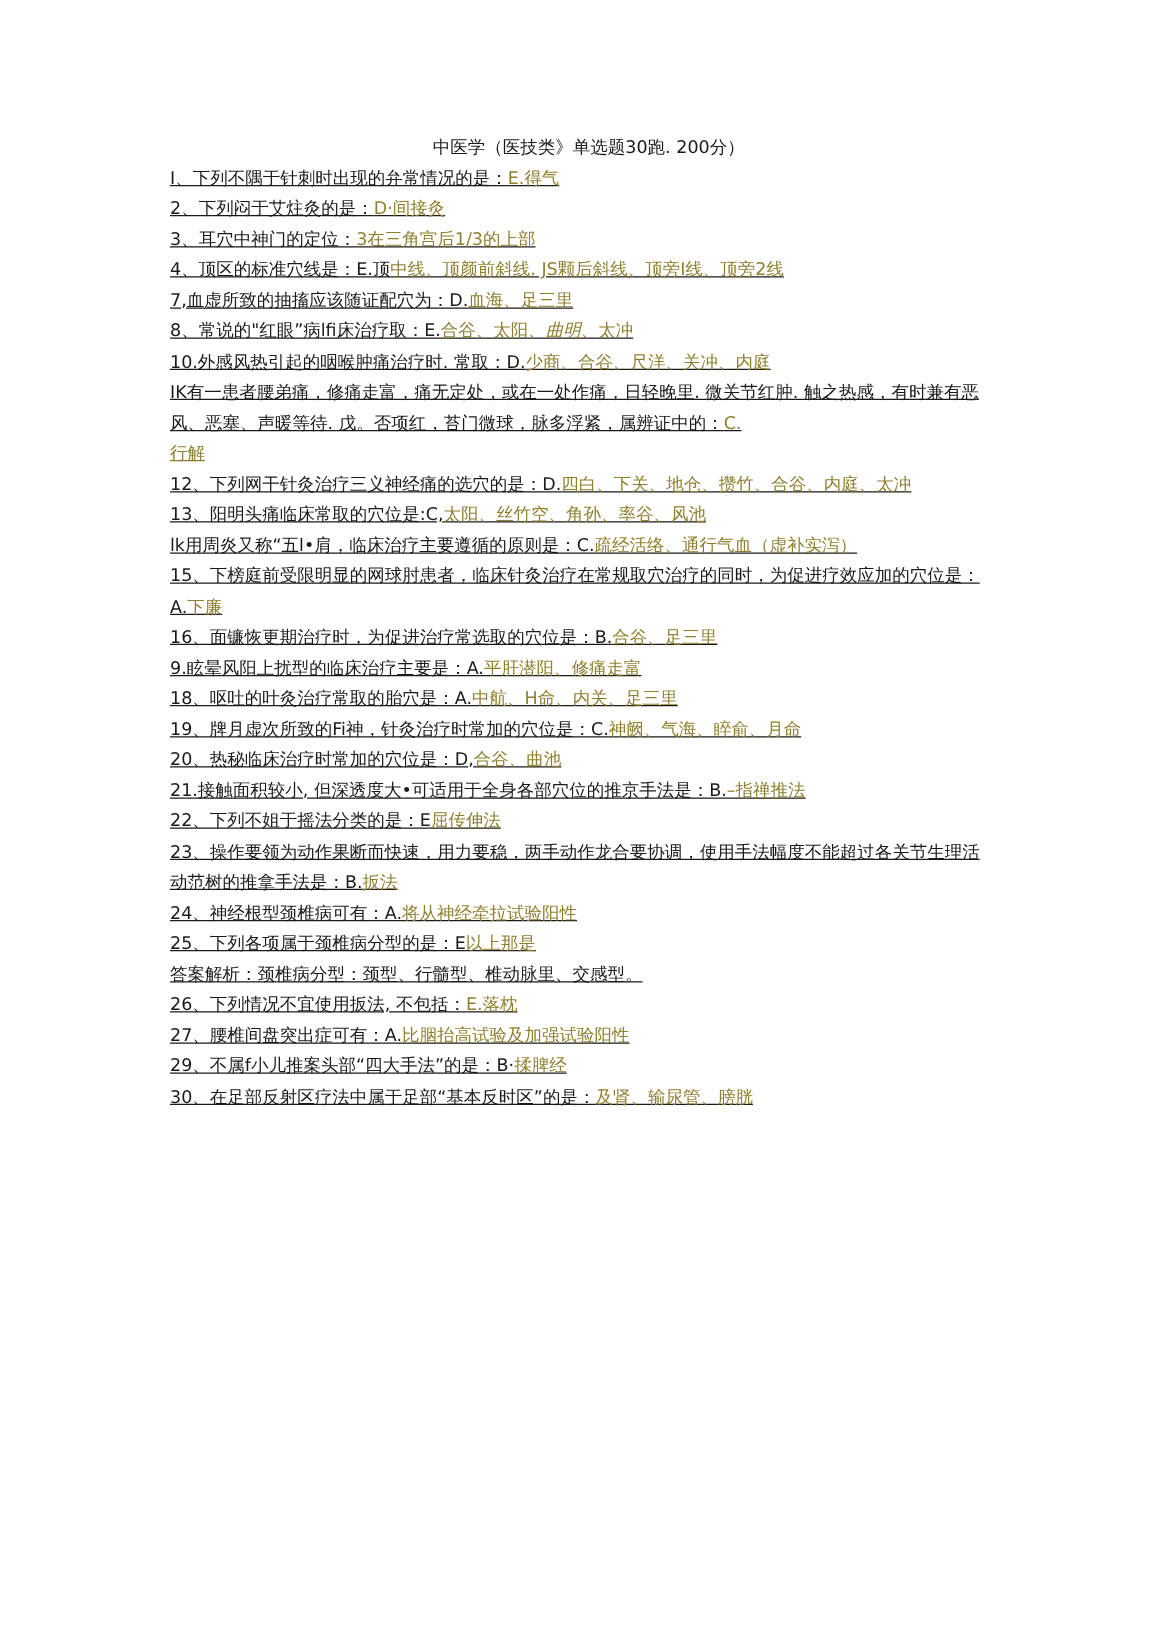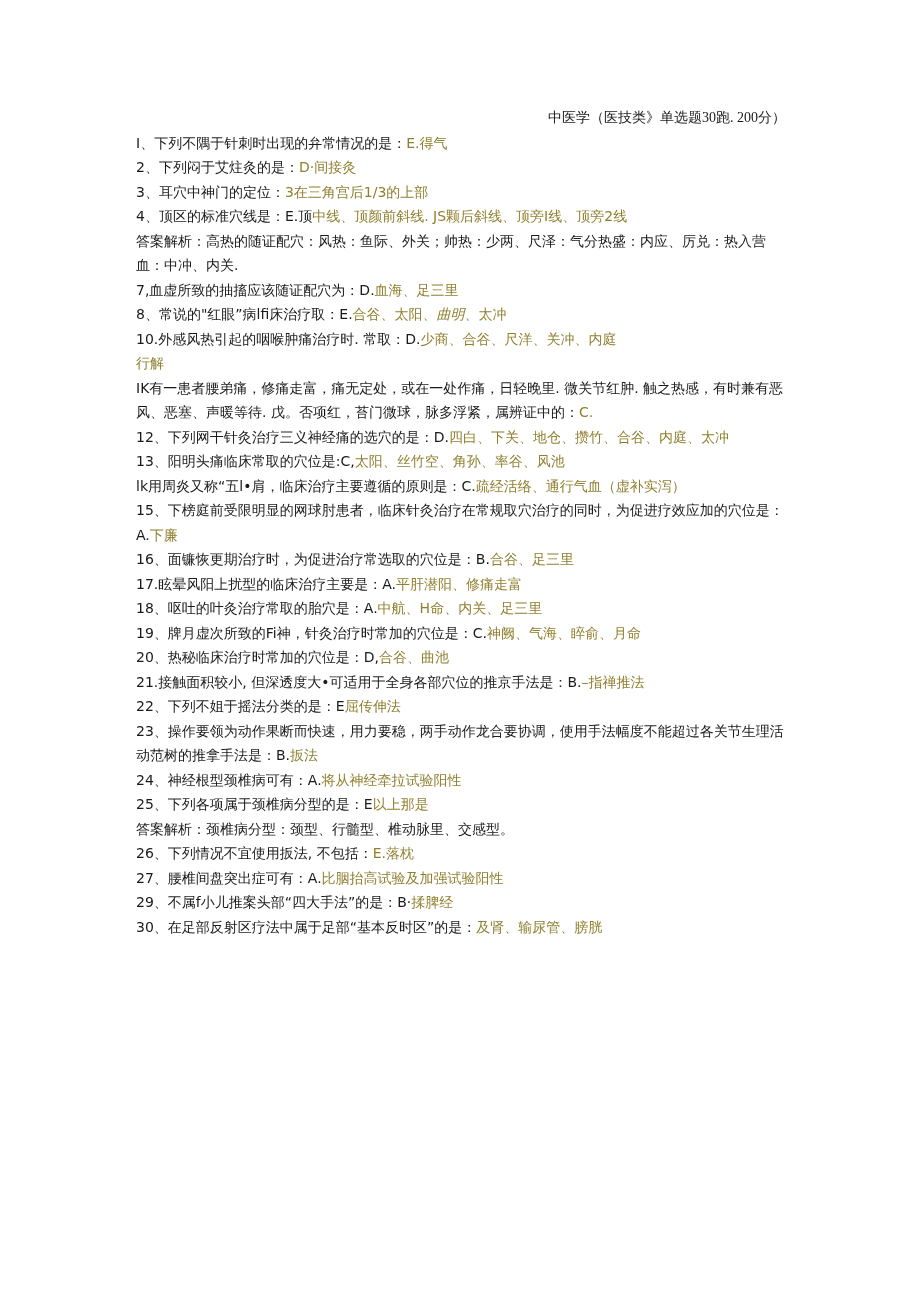--- a/index.html
+++ b/index.html
@@ -1,46 +1,45 @@
 <!DOCTYPE html>
 <html><head>
 <meta charset="utf-8">
 <style>
   html, body { margin: 0; padding: 0; background: #ffffff; }
   body { width: 920px; height: 1301px; position: relative; overflow: hidden;
          font-family: "DejaVu Sans", "Liberation Sans", sans-serif; color: #1a1a1a; }
   .page { position: absolute; left: 136px; top: 106px; width: 650px; }
-  .title { text-align: right; font-size: 14px; line-height: 24.5px; height: 24.5px; margin-left: 20px; white-space: nowrap; font-family: Liberation Serif, serif; }
-  .line { font-size: 14px; line-height: 24.5px; white-space: nowrap; letter-spacing: 0px; }
+  .title { text-align: center; font-size: 14px; line-height: 24.5px; height: 24.5px; margin-left: 20px; white-space: nowrap; }
+  .line { font-size: 14px; line-height: 24.5px; white-space: nowrap; letter-spacing: 0px; text-decoration: underline; }
   .wrap { white-space: normal; word-break: break-all; }
   .ans { color: #8f7f2e; }
   .ital { font-style: italic; }
 </style>
 </head>
 <body>
 
 <div class="page">
   <div class="title">中医学（医技类》单选题30跑. 200分）</div>
 
   <div class="line"><span>I、下列不隅于针刺时出现的弁常情况的是：</span><span class="ans">E.得气</span></div>
   <div class="line"><span>2、下列闷于艾炷灸的是：</span><span class="ans">D·间接灸</span></div>
   <div class="line"><span>3、耳穴中神门的定位：</span><span class="ans">3在三角宫后1/3的上部</span></div>
   <div class="line"><span>4、顶区的标准穴线是：E.顶</span><span class="ans">中线、顶颜前斜线. JS颗后斜线、顶旁I线、顶旁2线</span></div>
-  <div class="line wrap">答案解析：高热的随证配穴：风热：鱼际、外关；帅热：少两、尺泽：气分热盛：内应、厉兑：热入营血：中冲、内关.</div>
   <div class="line"><span>7,血虚所致的抽搐应该随证配穴为：D.</span><span class="ans">血海、足三里</span></div>
   <div class="line"><span>8、常说的"红眼”病lfi床治疗取：E.</span><span class="ans">合谷、太阳、</span><span class="ans ital">曲明</span><span class="ans">、太冲</span></div>
   <div class="line"><span>10.外感风热引起的咽喉肿痛治疗时. 常取：D.</span><span class="ans">少商、合谷、尺洋、关冲、内庭</span></div>
+  <div class="line wrap"><span>IK有一患者腰弟痛，修痛走富，痛无定处，或在一处作痛，日轻晚里. 微关节红肿. 触之热感，有时兼有恶风、恶塞、声暖等待. 戊。否项红，苔门微球，脉多浮紧，属辨证中的：</span><span class="ans">C.</span></div>
   <div class="line ans">行解</div>
-  <div class="line wrap"><span>IK有一患者腰弟痛，修痛走富，痛无定处，或在一处作痛，日轻晚里. 微关节红肿. 触之热感，有时兼有恶风、恶塞、声暖等待. 戊。否项红，苔门微球，脉多浮紧，属辨证中的：</span><span class="ans">C.</span></div>
   <div class="line"><span>12、下列网干针灸治疗三义神经痛的选穴的是：D.</span><span class="ans">四白、下关、地仓、攒竹、合谷、内庭、太冲</span></div>
   <div class="line"><span>13、阳明头痛临床常取的穴位是:C,</span><span class="ans">太阳、丝竹空、角孙、率谷、风池</span></div>
   <div class="line"><span>lk用周炎又称“五l•肩，临床治疗主要遵循的原则是：C.</span><span class="ans">疏经活络、通行气血（虚补实泻）</span></div>
   <div class="line wrap"><span>15、下榜庭前受限明显的网球肘患者，临床针灸治疗在常规取穴治疗的同时，为促进疗效应加的穴位是：A.</span><span class="ans">下廉</span></div>
   <div class="line"><span>16、面镰恢更期治疗时，为促进治疗常选取的穴位是：B.</span><span class="ans">合谷、足三里</span></div>
-  <div class="line"><span>17.眩晕风阳上扰型的临床治疗主要是：A.</span><span class="ans">平肝潜阳、修痛走富</span></div>
+  <div class="line"><span>9.眩晕风阳上扰型的临床治疗主要是：A.</span><span class="ans">平肝潜阳、修痛走富</span></div>
   <div class="line"><span>18、呕吐的叶灸治疗常取的胎穴是：A.</span><span class="ans">中航、H命、内关、足三里</span></div>
   <div class="line"><span>19、牌月虚次所致的Fi神，针灸治疗时常加的穴位是：C.</span><span class="ans">神阙、气海、睟俞、月命</span></div>
   <div class="line"><span>20、热秘临床治疗时常加的穴位是：D,</span><span class="ans">合谷、曲池</span></div>
   <div class="line"><span>21.接触面积较小, 但深透度大•可适用于全身各部穴位的推京手法是：B.</span><span class="ans">–指禅推法</span></div>
   <div class="line"><span>22、下列不姐于摇法分类的是：E</span><span class="ans">屈传伸法</span></div>
   <div class="line wrap"><span>23、操作要领为动作果断而快速，用力要稳，两手动作龙合要协调，使用手法幅度不能超过各关节生理活动范树的推拿手法是：B.</span><span class="ans">扳法</span></div>
   <div class="line"><span>24、神经根型颈椎病可有：A.</span><span class="ans">将从神经牵拉试验阳性</span></div>
   <div class="line"><span>25、下列各项属于颈椎病分型的是：E</span><span class="ans">以上那是</span></div>
   <div class="line">答案解析：颈椎病分型：颈型、行髓型、椎动脉里、交感型。</div>
   <div class="line"><span>26、下列情况不宜使用扳法, 不包括：</span><span class="ans">E.落枕</span></div>

